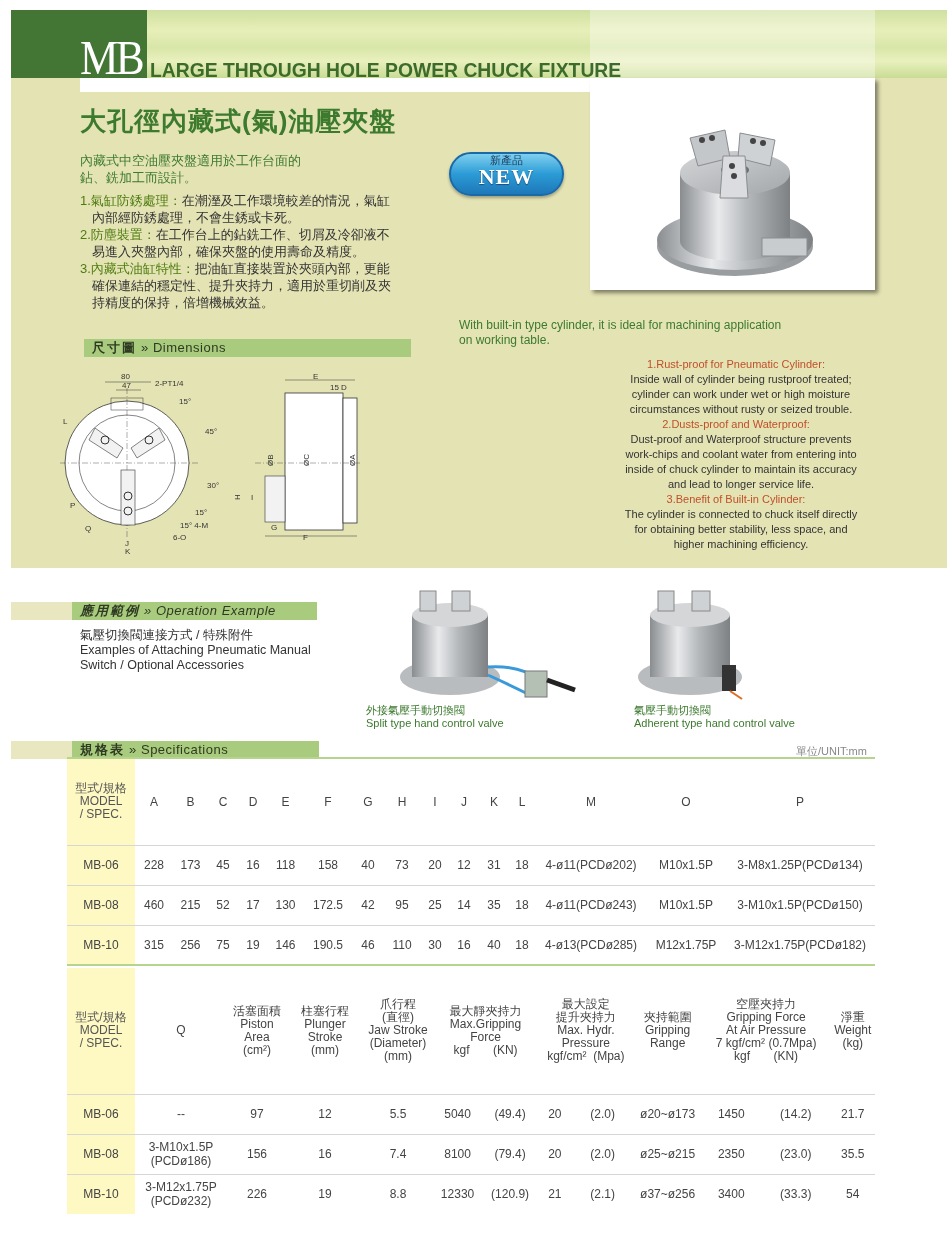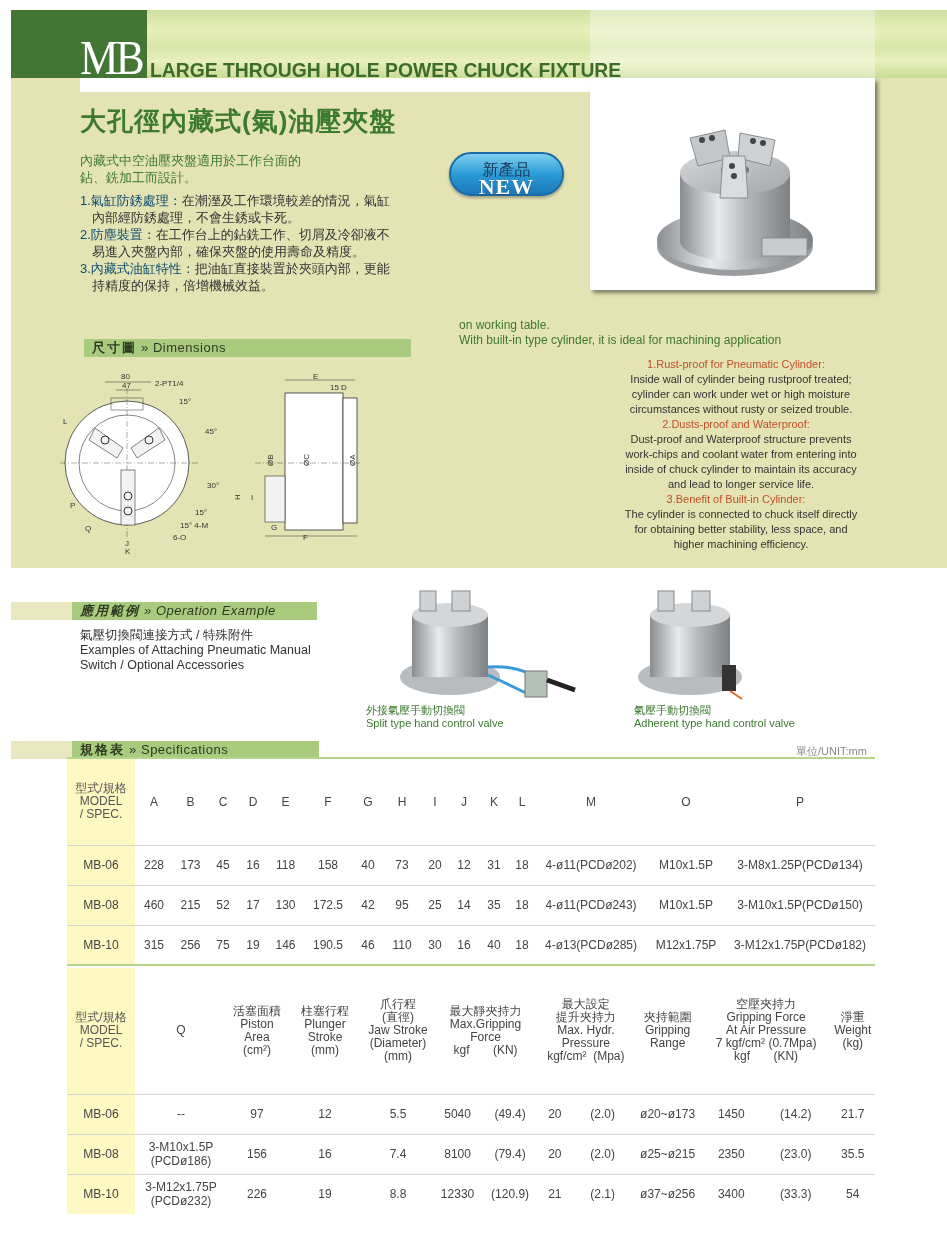--- a/index.html
+++ b/index.html
@@ -13,28 +13,28 @@
   .hdr-grad2 { left: 590px; top: 10px; width: 285px; height: 68px; background: rgba(255,255,255,0.35); }
   .hdr-white-strip { left: 80px; top: 78px; width: 510px; height: 14px; background: #ffffff; }
   .top-panel { left: 11px; top: 78px; width: 936px; height: 490px; background: #e4e3b4; }
   .mb-logo { left: 80px; top: 34px; font-family: "Liberation Serif", serif; font-size: 48px; color: #ffffff; letter-spacing: -3px; line-height: 48px; transform: scaleX(0.9); transform-origin: left; }
   .hdr-title { left: 150px; top: 58px; font-family: "Liberation Sans", sans-serif; font-size: 21px; font-weight: bold; color: #3c6b2b; line-height: 24px; transform: scaleX(0.92); transform-origin: left; }
   .cn-title { left: 80px; top: 104px; font-size: 26px; font-weight: bold; color: #3c7a2e; letter-spacing: 1px; }
 
   .intro-cn { left: 80px; top: 152px; width: 340px; font-size: 13px; line-height: 17px; color: #3c7a2e; }
   .features-cn { left: 80px; top: 192px; width: 360px; font-size: 13px; line-height: 17px; color: #333; }
   .features-cn .fi { margin-bottom: 0; }
-  .features-cn .fi .lbl { color: #0c4a6e; }
+  .features-cn .fi .lbl { color: #4d7c0f; }
   .features-cn .fi .ind { padding-left: 12px; display: block; }
 
   
   .new-badge { left: 449px; top: 152px; width: 115px; height: 44px; border-radius: 22px;
     background: linear-gradient(180deg, #7fd0ef 0%, #2b9bd6 50%, #1e78b8 100%);
     border: 2px solid #1a6aa8; box-shadow: 0 2px 3px rgba(0,0,0,0.3); text-align: center; }
-  .new-badge .small { font-size: 16px; color: #1a3a5a; margin-top: 10px; line-height: 12px; }
+  .new-badge .small { font-size: 11px; color: #1a3a5a; margin-top: 0; line-height: 12px; }
   .new-badge .big { font-family: "Liberation Serif", serif; font-size: 22px; font-weight: bold; color: #ffffff; line-height: 22px; letter-spacing: 1px; text-shadow: 0 1px 1px #1a4a7a; }
 
   
   .photo-frame { left: 590px; top: 78px; width: 285px; height: 212px; background: #ffffff; box-shadow: 3px 3px 4px rgba(0,0,0,0.45); }
 
   .en-intro { left: 459px; top: 318px; width: 400px; font-size: 12px; line-height: 15px; color: #3c7a2e; }
   .features-en { left: 586px; top: 357px; width: 300px; font-size: 11px; line-height: 15px; color: #333; text-align: center; }
   .features-en .ttl { color: #c0502a; }
   .features-en .bd { padding-left: 10px; }
 
@@ -85,20 +85,21 @@
   <div class="fi">
     <span class="lbl">1.氣缸防銹處理：</span><span>在潮溼及工作環境較差的情況，氣缸</span>
     <span class="ind">內部經防銹處理，不會生銹或卡死。</span>
   </div>
   <div class="fi">
     <span class="lbl">2.防塵裝置：</span><span>在工作台上的鉆銑工作、切屑及冷卻液不</span>
     <span class="ind">易進入夾盤內部，確保夾盤的使用壽命及精度。</span>
   </div>
   <div class="fi">
     <span class="lbl">3.內藏式油缸特性：</span><span>把油缸直接裝置於夾頭內部，更能</span>
+    <span class="ind">確保連結的穩定性、提升夾持力，適用於重切削及夾</span>
     <span class="ind">持精度的保持，倍增機械效益。</span>
   </div>
 </div>
 
 <div class="abs new-badge">
   <div class="small">新產品</div>
   <div class="big">NEW</div>
 </div>
 
 <div class="abs photo-frame">
@@ -128,22 +129,22 @@
       <circle cx="122" cy="60" r="3" fill="#444"></circle>
     <circle cx="163" cy="63" r="3" fill="#444"></circle>
       <circle cx="173" cy="65" r="3" fill="#444"></circle>
     <circle cx="142" cy="88" r="3" fill="#444"></circle>
       <circle cx="144" cy="98" r="3" fill="#444"></circle>
     <rect x="172" y="160" width="45" height="18" fill="#c9cccf" stroke="#8a8d90"></rect>
   </svg>
 </div>
 
 <div class="abs en-intro">
+  <div>With built-in type cylinder, it is ideal for machining application</div>
   <div>on working table.</div>
-  <div>With built-in type cylinder, it is ideal for machining application</div>
 </div>
 
 <div class="abs features-en">
   <div class="ttl">1.Rust-proof for Pneumatic Cylinder:</div>
   <div class="bd">Inside wall of cylinder being rustproof treated;</div>
   <div class="bd">cylinder can work under wet or high moisture</div>
   <div class="bd">circumstances without rusty or seized trouble.</div>
   <div class="ttl">2.Dusts-proof and Waterproof:</div>
   <div class="bd">Dust-proof and Waterproof structure prevents</div>
   <div class="bd">work-chips and coolant water from entering into</div>

